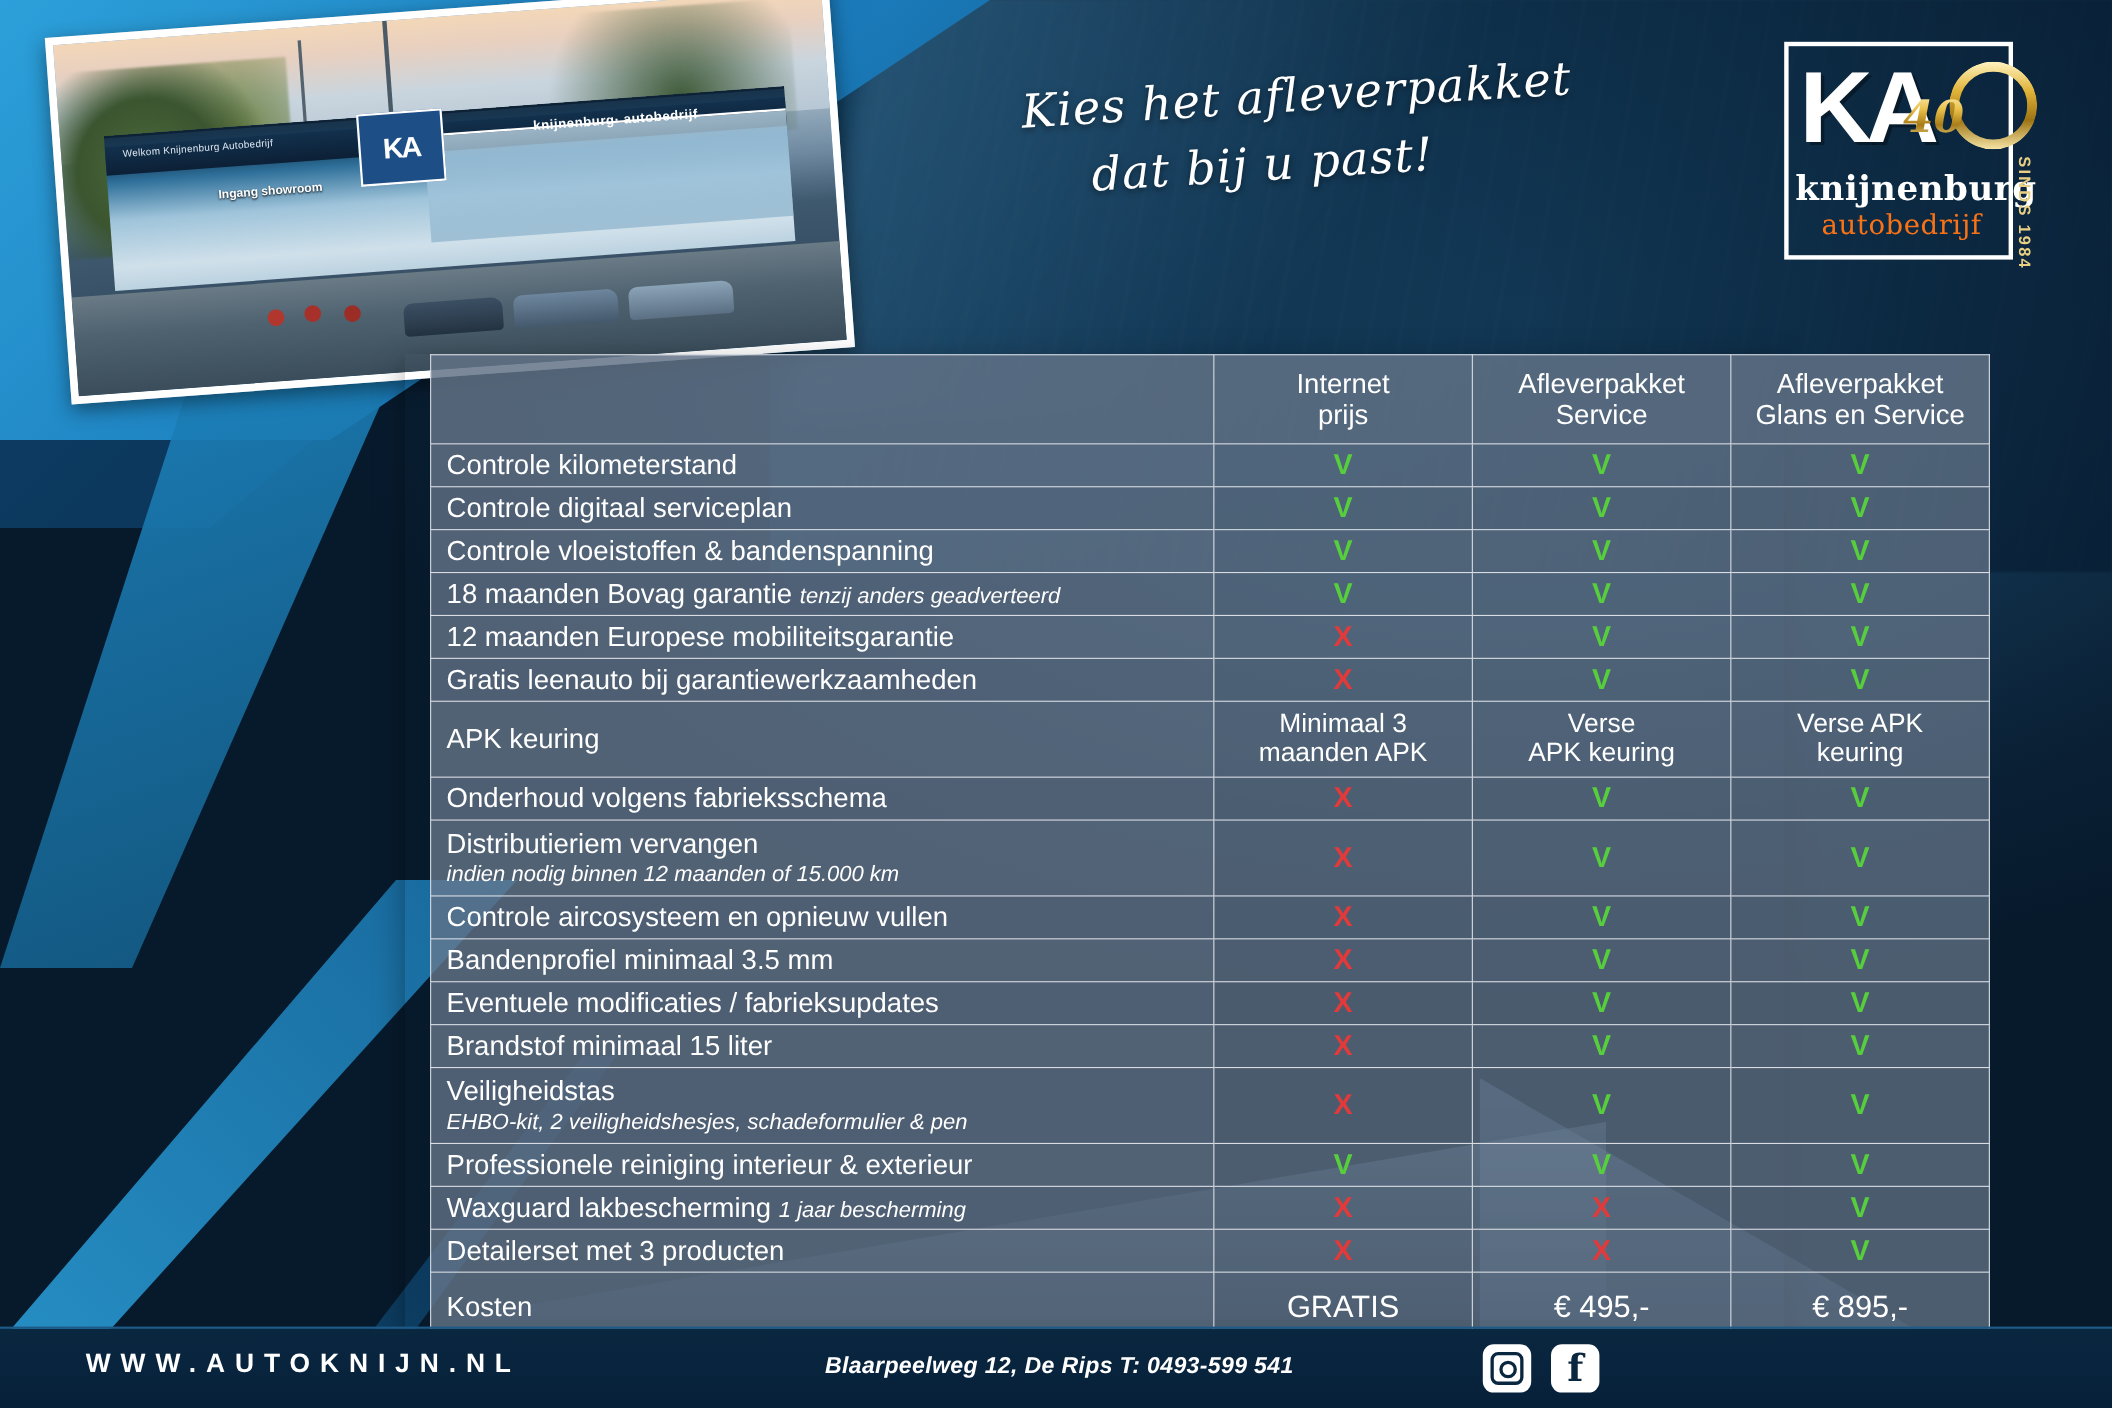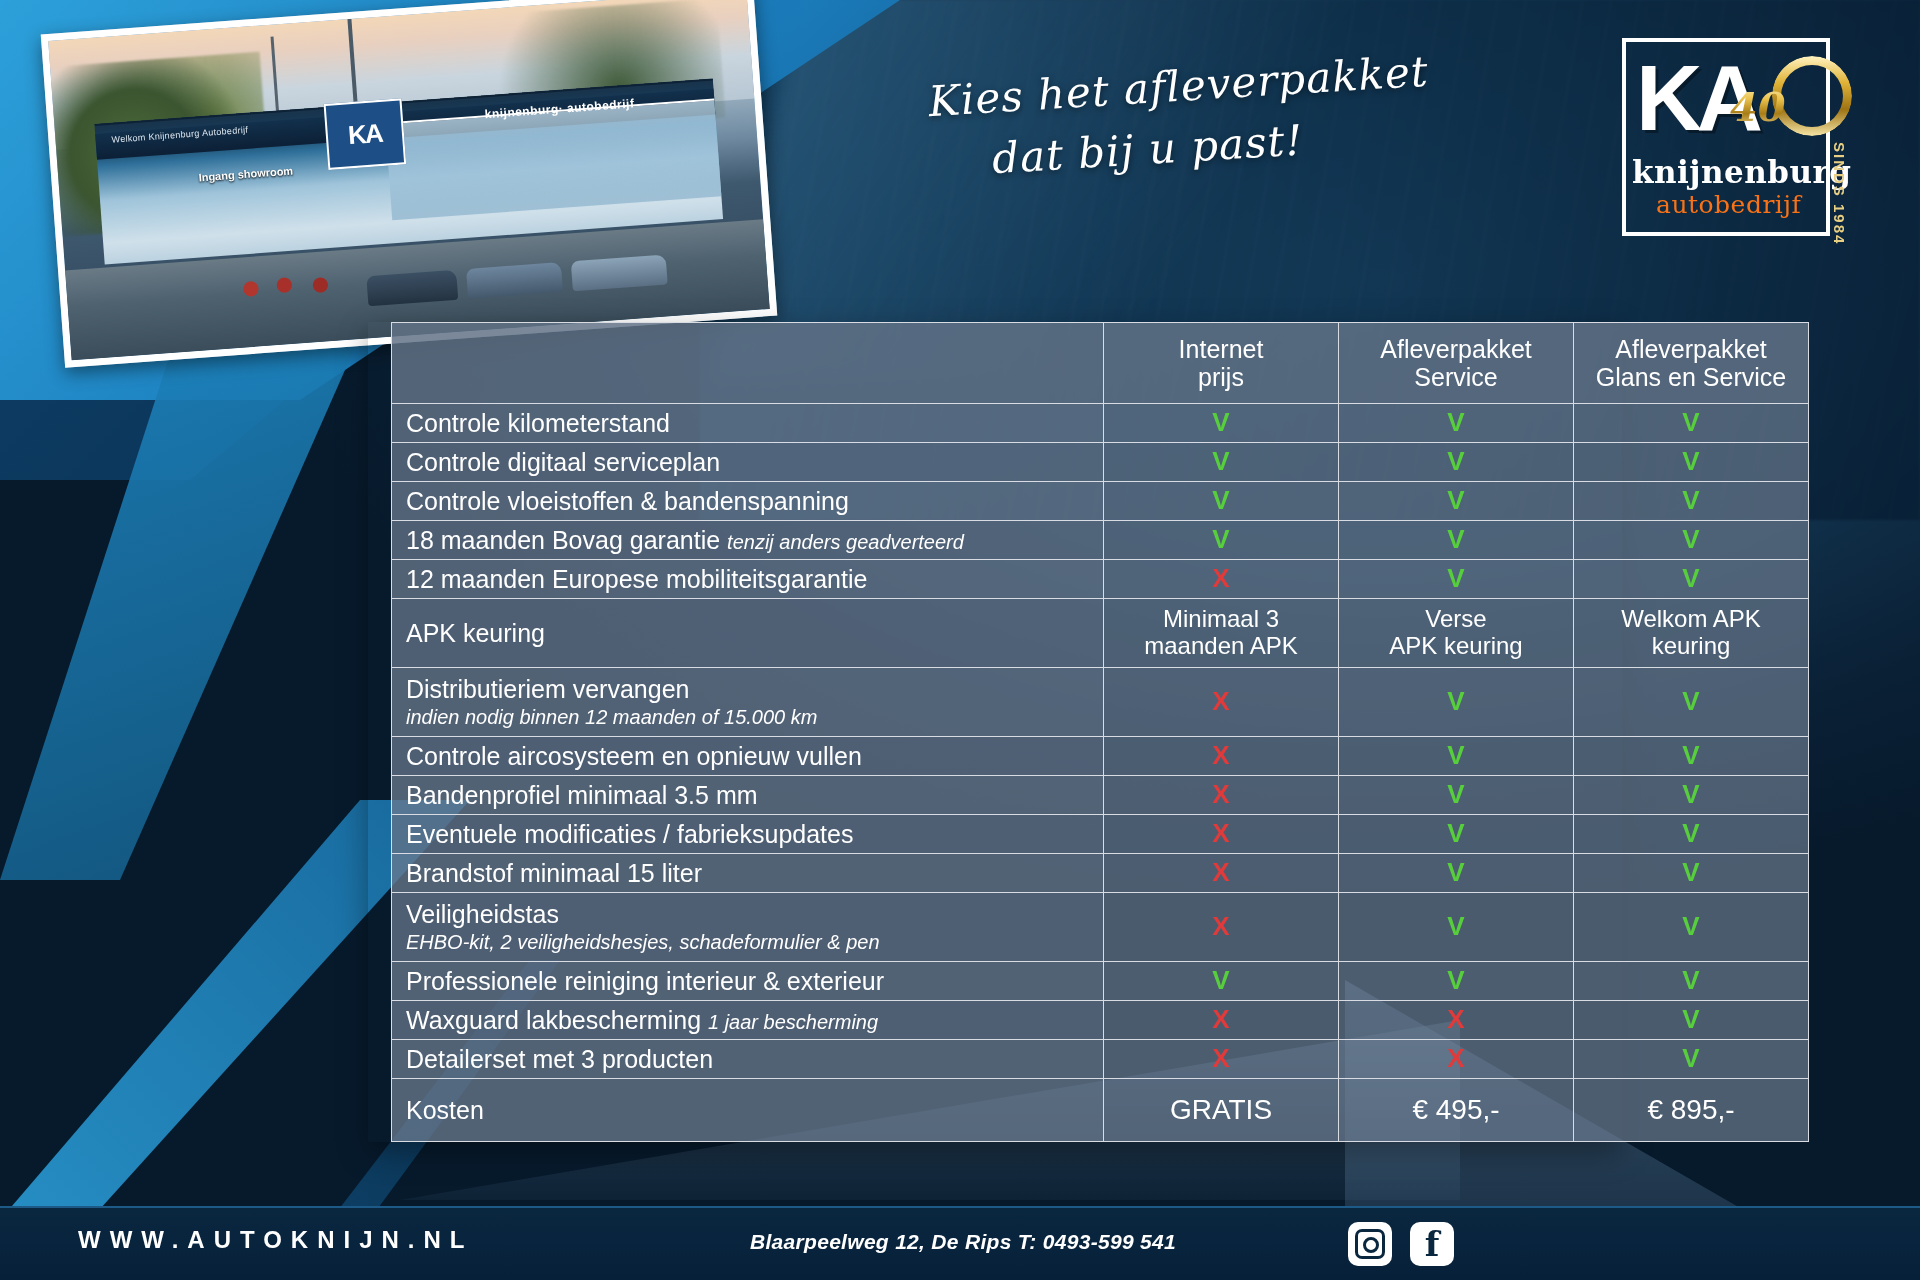--- a/index.html
+++ b/index.html
@@ -376,25 +376,37 @@
           <td class="cell"><span class="mark-v">V</span></td>
           <td class="cell"><span class="mark-v">V</span></td>
           <td class="cell"><span class="mark-v">V</span></td>
         </tr>
         <tr>
           <td class="row-label"><span>12 maanden Europese mobiliteitsgarantie</span></td>
           <td class="cell"><span class="mark-x">X</span></td>
           <td class="cell"><span class="mark-v">V</span></td>
           <td class="cell"><span class="mark-v">V</span></td>
         </tr>
+        <tr>
+          <td class="row-label"><span>Gratis leenauto bij garantiewerkzaamheden</span></td>
+          <td class="cell"><span class="mark-x">X</span></td>
+          <td class="cell"><span class="mark-v">V</span></td>
+          <td class="cell"><span class="mark-v">V</span></td>
+        </tr>
         <tr class="tall">
           <td class="row-label"><span>APK keuring</span></td>
           <td class="cell"><span>Minimaal 3</span><br><span>maanden APK</span></td>
           <td class="cell"><span>Verse</span><br><span>APK keuring</span></td>
-          <td class="cell"><span>Welkom APK</span><br><span>keuring</span></td>
+          <td class="cell"><span>Verse APK</span><br><span>keuring</span></td>
+        </tr>
+        <tr>
+          <td class="row-label"><span>Onderhoud volgens fabrieksschema</span></td>
+          <td class="cell"><span class="mark-x">X</span></td>
+          <td class="cell"><span class="mark-v">V</span></td>
+          <td class="cell"><span class="mark-v">V</span></td>
         </tr>
         <tr class="tall">
           <td class="row-label"><span>Distributieriem vervangen</span><span class="sub-block">indien nodig binnen 12 maanden of 15.000 km</span></td>
           <td class="cell"><span class="mark-x">X</span></td>
           <td class="cell"><span class="mark-v">V</span></td>
           <td class="cell"><span class="mark-v">V</span></td>
         </tr>
         <tr>
           <td class="row-label"><span>Controle aircosysteem en opnieuw vullen</span></td>
           <td class="cell"><span class="mark-x">X</span></td>

